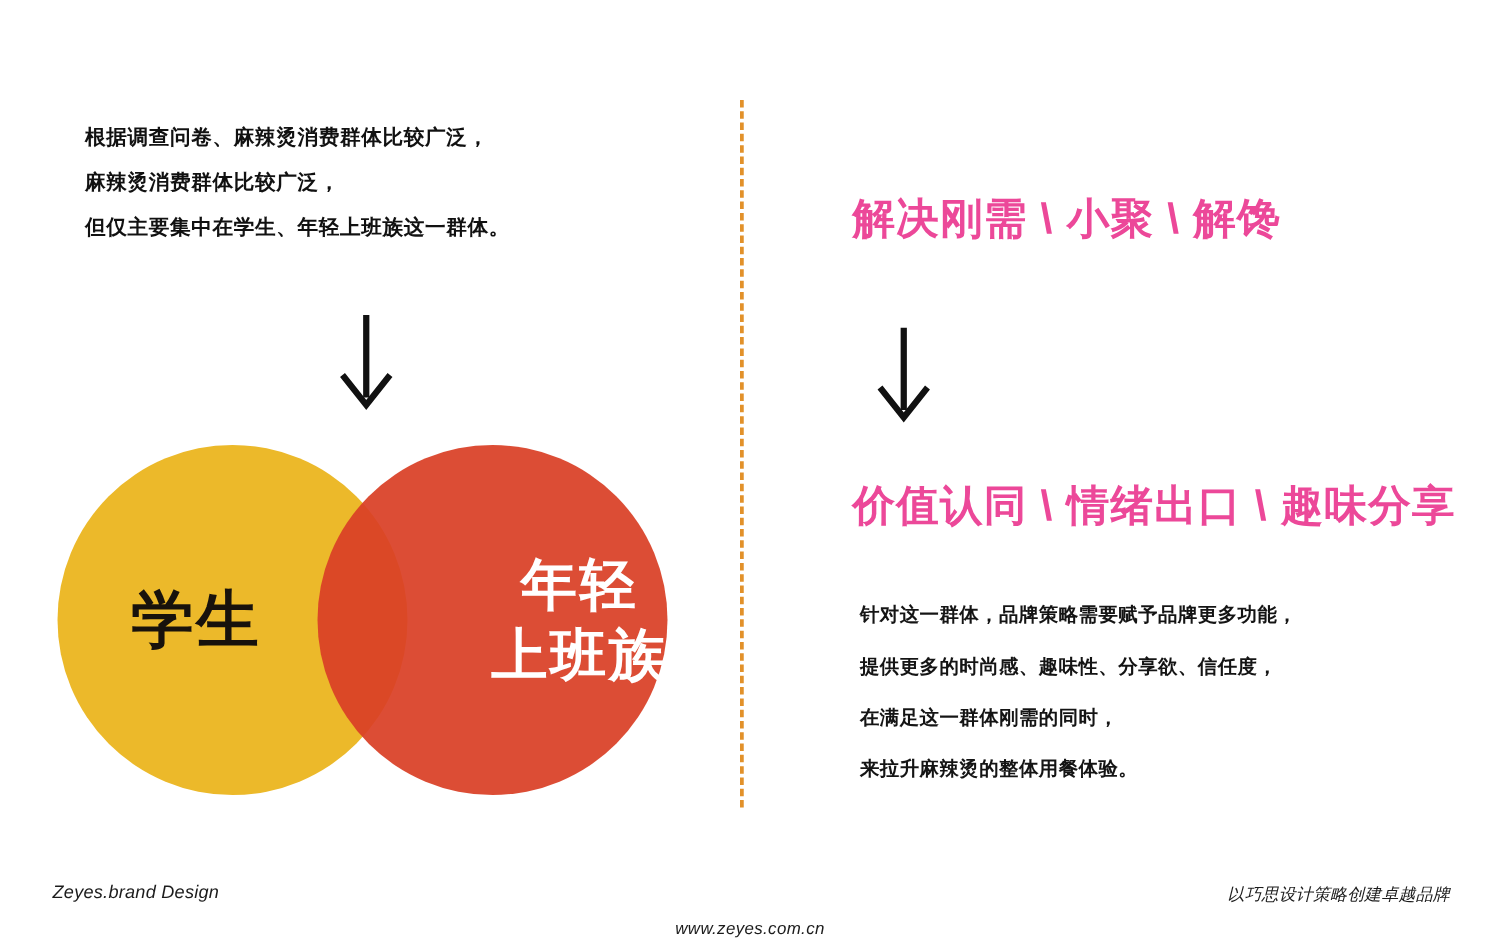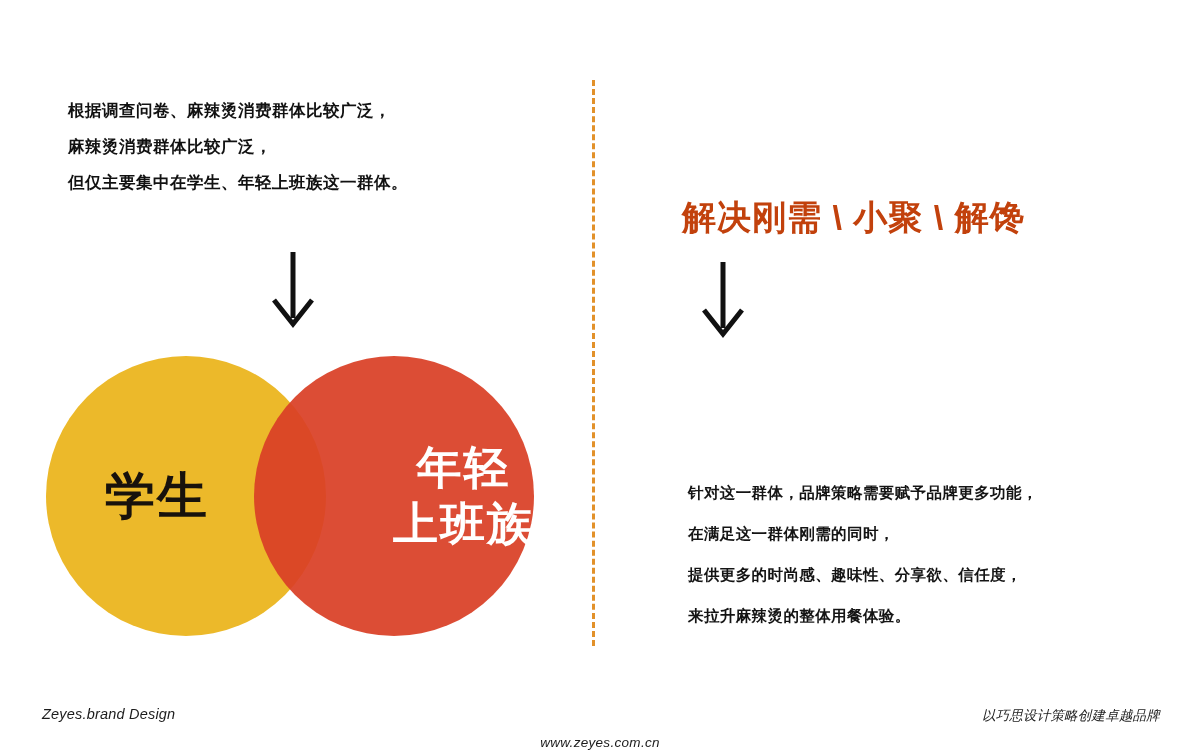--- a/index.html
+++ b/index.html
@@ -123,24 +123,23 @@
     left: 640px;
     top: 0;
     width: 540px;
     height: 680px;
   }
 
   .headline {
     position: absolute;
     font-size: 34px;
     font-weight: 700;
-    color: #c2410c;
+    color: #ec4899;
     letter-spacing: 1px;
     white-space: nowrap;
-    margin-top: 43px;
   }
   .headline-1 { left: 42px; top: 152px; }
   .headline-2 { left: 42px; top: 382px; }
 
   .arrow-right {
     position: absolute;
     left: 48px;
     top: 262px;
     width: 70px;
     height: 80px;
@@ -236,25 +235,26 @@
   <div class="right-col">
     <div class="headline headline-1">解决刚需 \ 小聚 \ 解馋</div>
 
     <div class="arrow-right">
       <svg width="70" height="80" viewBox="0 0 70 80" aria-hidden="true">
         <line x1="35" y1="0" x2="35" y2="66" stroke="#111111" stroke-width="5"></line>
         <polyline points="16,48 35,72 54,48" fill="none" stroke="#111111" stroke-width="5" stroke-linejoin="miter"></polyline>
       </svg>
     </div>
 
+    <div class="headline headline-2">价值认同 \ 情绪出口 \ 趣味分享</div>
 
     <div class="body-block">
       <div class="body-line">针对这一群体，品牌策略需要赋予品牌更多功能，</div>
+      <div class="body-line">提供更多的时尚感、趣味性、分享欲、信任度，</div>
       <div class="body-line">在满足这一群体刚需的同时，</div>
-      <div class="body-line">提供更多的时尚感、趣味性、分享欲、信任度，</div>
       <div class="body-line">来拉升麻辣烫的整体用餐体验。</div>
     </div>
   </div>
 
   <div class="footer">
     <div class="footer-left">Zeyes.brand Design</div>
     <div class="footer-center">www.zeyes.com.cn</div>
     <div class="footer-right">以巧思设计策略创建卓越品牌</div>
   </div>
 

